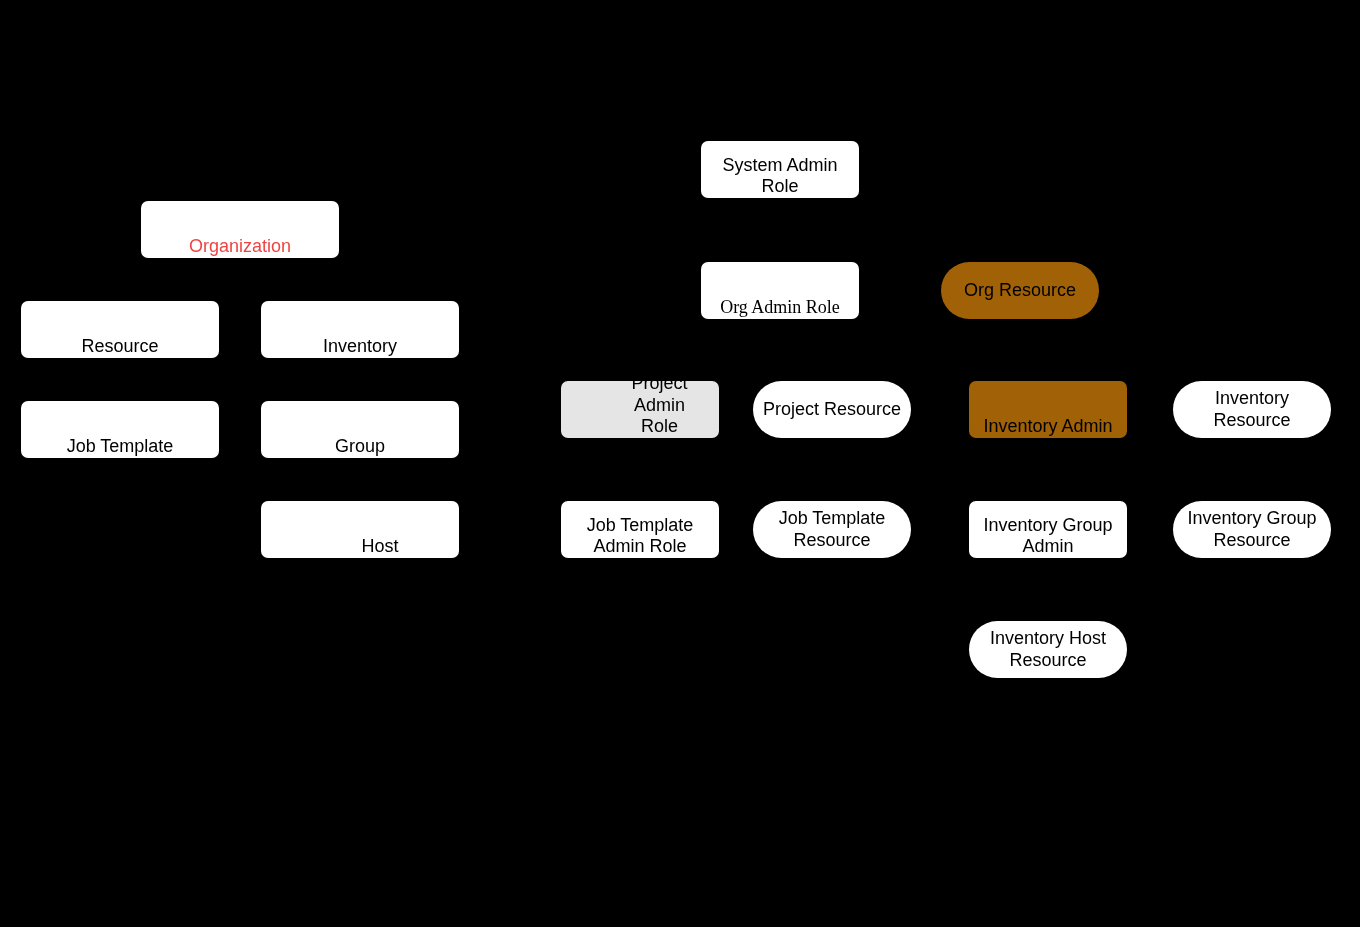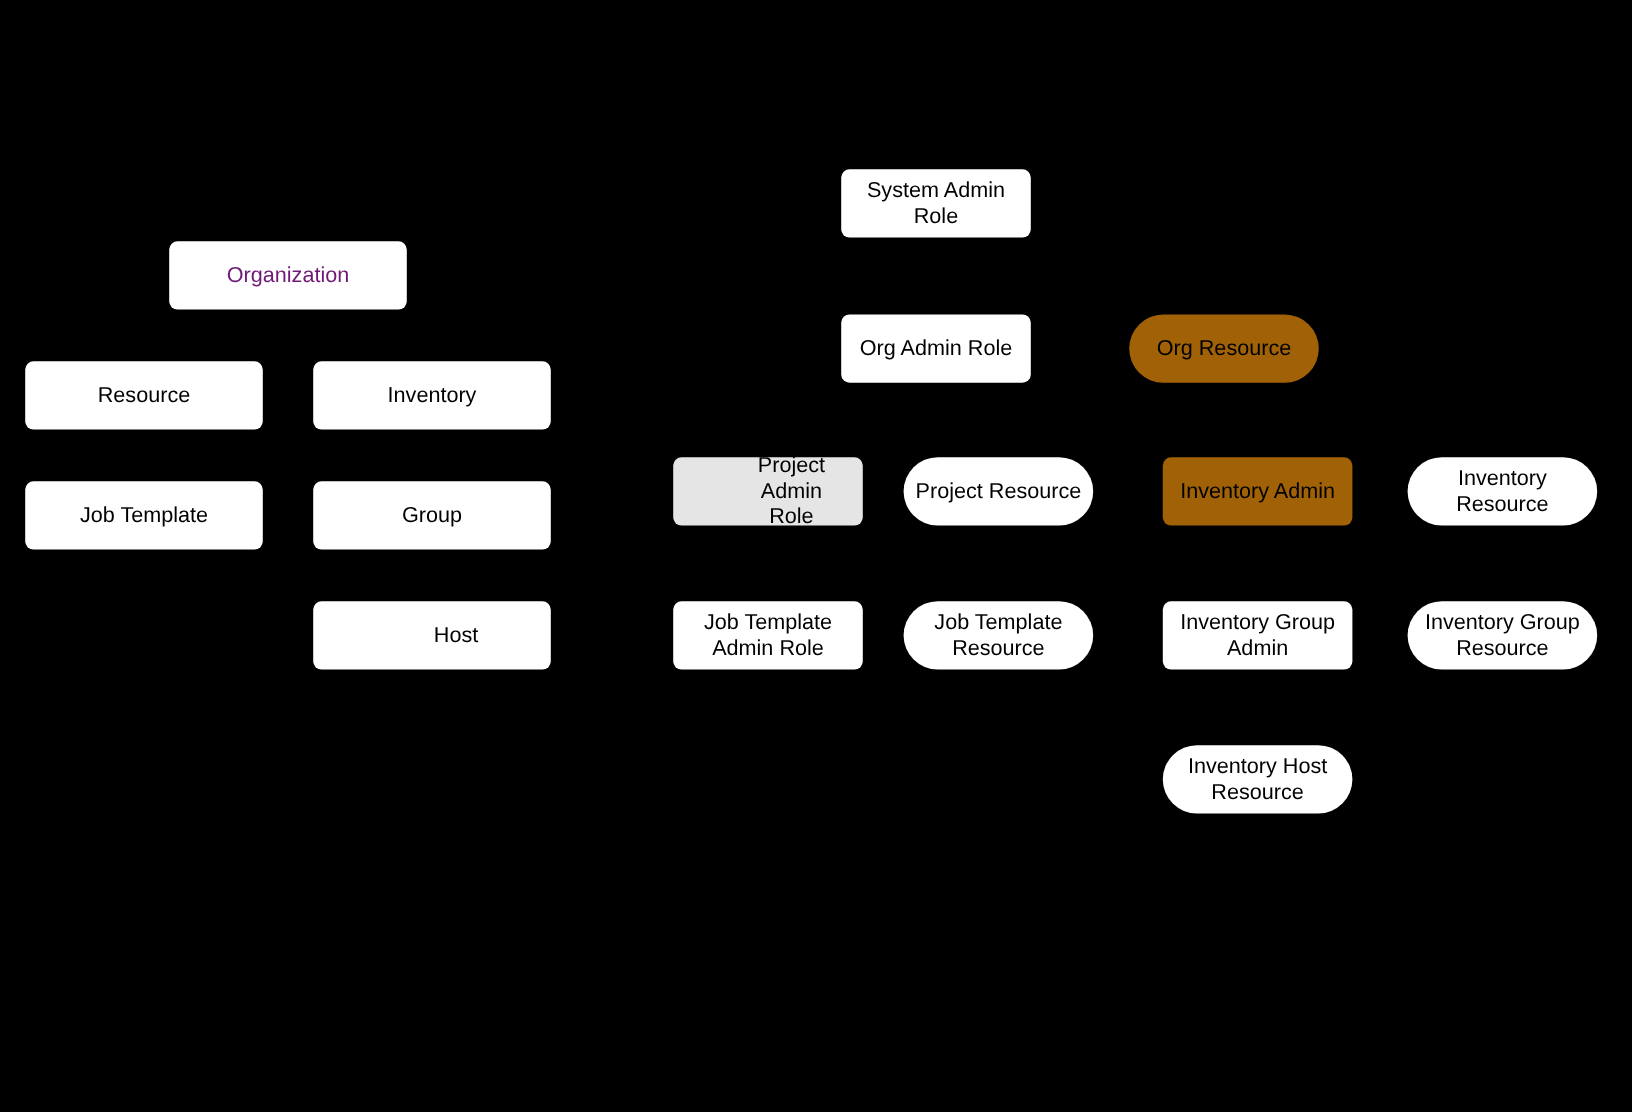--- a/index.html
+++ b/index.html
@@ -22,34 +22,35 @@
     display: flex;
     align-items: center;
     justify-content: center;
     text-align: center;
     font-size: 18px;
     line-height: 1.2;
     box-sizing: border-box;
   }
   .node.rect {
     border-radius: 7px;
+    align-items: flex-end;
   }
   .node.pill {
     border-radius: 28.5px;
   }
   .node .label {
     white-space: pre-line;
     padding: 0 4px;
   }
 </style>
 </head>
 <body>
 
 <div class="canvas" style="width: 1360px; height: 927px; background: rgb(0, 0, 0);">
-    <div class="node rect" style="left: 141px; top: 201px; width: 198px; height: 57px; background: rgb(255, 255, 255); color: #701a75;">
+    <div class="node rect" style="left: 141px; top: 201px; width: 198px; height: 57px; background: rgb(255, 255, 255); color: #ef4444;">
       <span class="label">Organization</span>
     </div>
     <div class="node rect" style="left: 21px; top: 301px; width: 198px; height: 57px; background: rgb(255, 255, 255); color: rgb(0, 0, 0);">
       <span class="label">Resource</span>
     </div>
     <div class="node rect" style="left: 261px; top: 301px; width: 198px; height: 57px; background: rgb(255, 255, 255); color: rgb(0, 0, 0);">
       <span class="label">Inventory</span>
     </div>
     <div class="node rect" style="left: 21px; top: 401px; width: 198px; height: 57px; background: rgb(255, 255, 255); color: rgb(0, 0, 0);">
       <span class="label">Job Template</span>
@@ -57,21 +58,21 @@
     <div class="node rect" style="left: 261px; top: 401px; width: 198px; height: 57px; background: rgb(255, 255, 255); color: rgb(0, 0, 0);">
       <span class="label">Group</span>
     </div>
     <div class="node rect" style="left: 261px; top: 501px; width: 198px; height: 57px; background: rgb(255, 255, 255); color: rgb(0, 0, 0); padding-left: 40px;">
       <span class="label">Host</span>
     </div>
     <div class="node rect" style="left: 701px; top: 141px; width: 158px; height: 57px; background: rgb(255, 255, 255); color: rgb(0, 0, 0);">
       <span class="label">System Admin
 Role</span>
     </div>
-    <div class="node rect" style="left: 701px; top: 262px; width: 158px; height: 57px; background: rgb(255, 255, 255); color: rgb(0, 0, 0);">
+    <div class="node rect" style="left: 701px; top: 262px; width: 158px; height: 57px; background: rgb(255, 255, 255); color: rgb(0, 0, 0); font-family: Liberation Serif, serif;">
       <span class="label">Org Admin Role</span>
     </div>
     <div class="node pill" style="left: 941px; top: 262px; width: 158px; height: 57px; background: #a16207; color: rgb(0, 0, 0);">
       <span class="label">Org Resource</span>
     </div>
     <div class="node rect" style="left: 561px; top: 381px; width: 158px; height: 57px; background: #e5e5e5; color: rgb(0, 0, 0); padding-left: 39px;">
       <span class="label">Project Admin
 Role</span>
     </div>
     <div class="node pill" style="left: 753px; top: 381px; width: 158px; height: 57px; background: rgb(255, 255, 255); color: rgb(0, 0, 0);">

